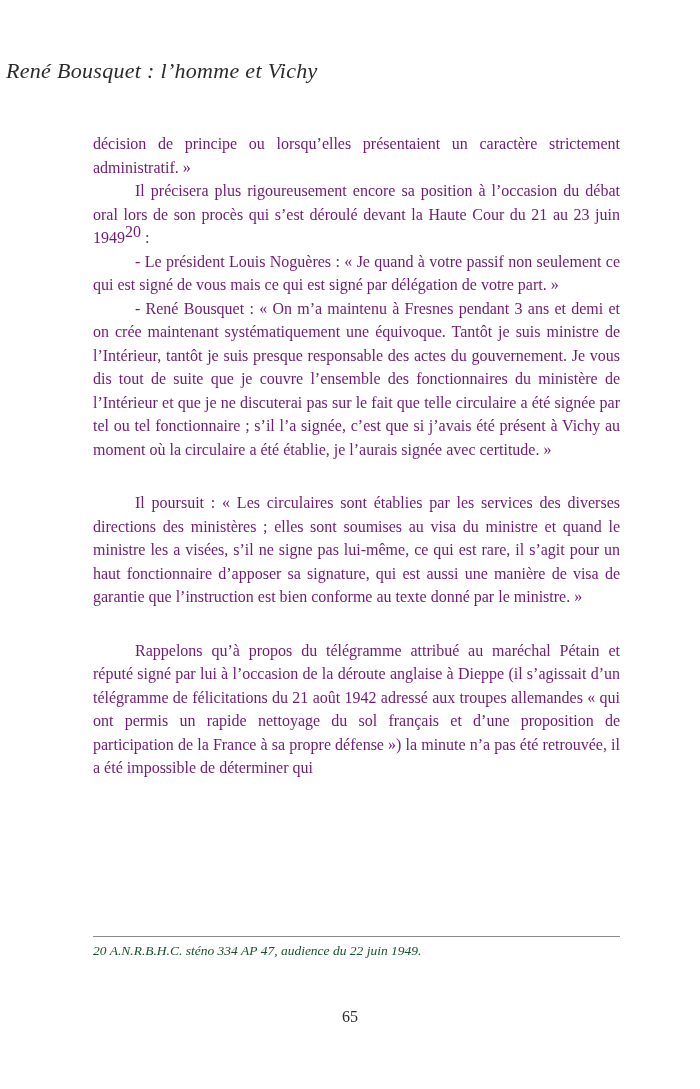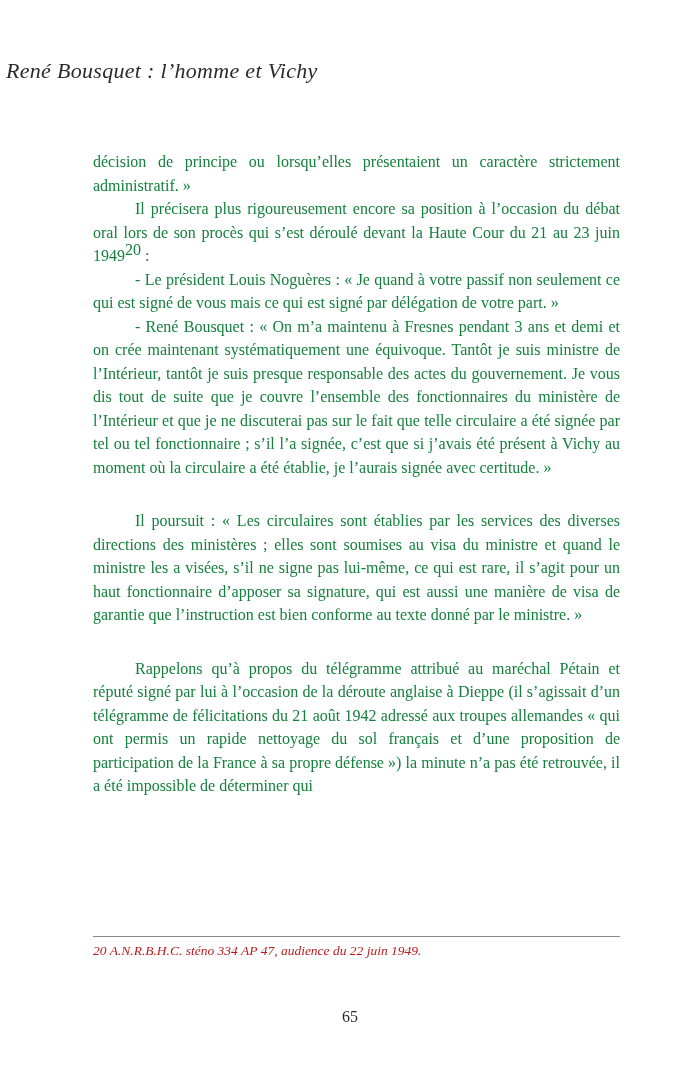--- a/index.html
+++ b/index.html
@@ -21,27 +21,27 @@
     top: 58px;
     left: 6px;
     width: 100%;
     font-style: italic;
     font-size: 22px;
     letter-spacing: 0.3px;
     color: #2b2b2b;
   }
   .body-text {
     position: absolute;
-    top: 150px;
+    top: 132px;
     left: 93px;
     width: 527px;
     font-size: 16px;
     line-height: 23.5px;
     text-align: justify;
-    color: #15803d;
+    color: #701a75;
   }
   .para {
     margin: 0;
     padding: 0;
   }
   .para.indent {
     text-indent: 42px;
   }
   .para.gap {
     margin-top: 30px;
@@ -59,21 +59,21 @@
   }
   .footnote-rule {
     border-top: 1.5px solid #8a8a8a;
     height: 0;
     margin-bottom: 5px;
   }
   .footnote {
     font-style: italic;
     font-size: 13.5px;
     line-height: 18px;
-    color: #b91c1c;
+    color: #14532d;
   }
   .page-number {
     position: absolute;
     top: 1008px;
     left: 0;
     width: 100%;
     text-align: center;
     font-size: 16px;
     color: #2b2b2b;
     font-family: Liberation Serif, serif;

